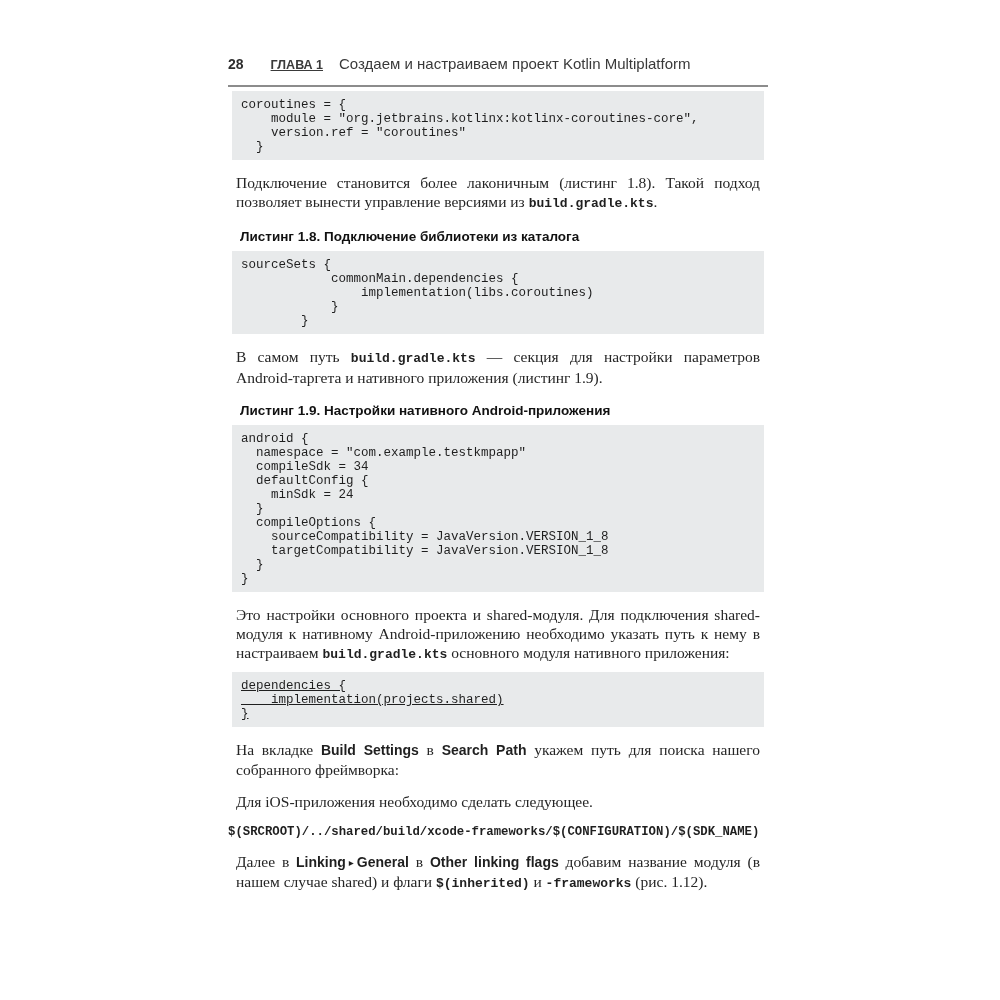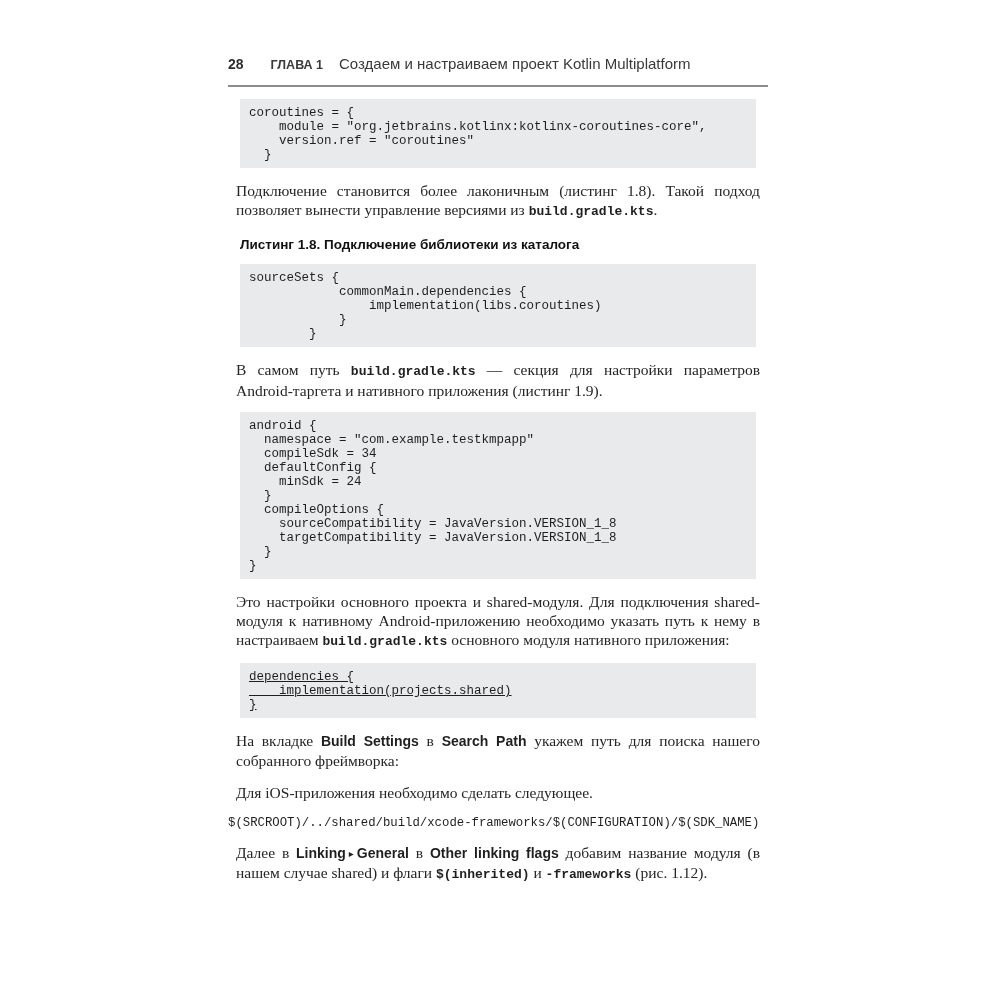--- a/index.html
+++ b/index.html
@@ -30,30 +30,31 @@
   }
   .running-head .pagenum {
     font-size: 14px;
     font-weight: bold;
     color: #2e2e2e;
   }
   .running-head .chapter-label {
     font-size: 12.5px;
     font-weight: bold;
     margin-left: 27px;
+    text-decoration: underline;
   }
   .running-head .chapter-title {
     font-size: 15px;
     font-weight: normal;
     margin-left: 16px;
   }
 
   
   pre.codeblock {
-    margin: 12px;
+    margin: 4px;
     background: #e8eaeb;
     padding: 7px 10px 6px 9px;
     font-family: "Liberation Mono", "DejaVu Sans Mono", monospace;
     font-size: 12.5px;
     line-height: 14px;
     color: #1f1f1f;
     white-space: pre;
     overflow: hidden;
   }
   .mt-block1 { margin-top: 26px; }
@@ -96,21 +97,21 @@
     font-family: "Liberation Sans", sans-serif;
     font-size: 13.5px;
     font-weight: bold;
     color: #111111;
   }
 
   
   .path-line {
     margin-top: 14px;
     font-family: "Liberation Mono", "DejaVu Sans Mono", monospace;
-    font-weight: normal;
+    font-weight: bold;
     font-size: 12.3px;
     line-height: 14px;
     color: #1f1f1f;
     white-space: pre;
   }
 
   .mt16 { margin-top: 16px; }
   .mt18 { margin-top: 18px; }
   .mt10 { margin-top: 10px; text-decoration: underline; }
 </style>
@@ -135,20 +136,21 @@
   <h4 class="listing-caption">Листинг 1.8. Подключение библиотеки из каталога</h4>
 
   <pre class="codeblock">sourceSets {
             commonMain.dependencies {
                 implementation(libs.coroutines)
             }
         }</pre>
 
   <p class="body mt16"><span>В самом путь </span><span class="inline-code">build.gradle.kts</span><span> — секция для настройки параметров Android-таргета и нативного приложения (листинг 1.9).</span></p>
 
+  <h4 class="listing-caption">Листинг 1.9. Настройки нативного Android-приложения</h4>
 
   <pre class="codeblock">android {
   namespace = "com.example.testkmpapp"
   compileSdk = 34
   defaultConfig {
     minSdk = 24
   }
   compileOptions {
     sourceCompatibility = JavaVersion.VERSION_1_8
     targetCompatibility = JavaVersion.VERSION_1_8

